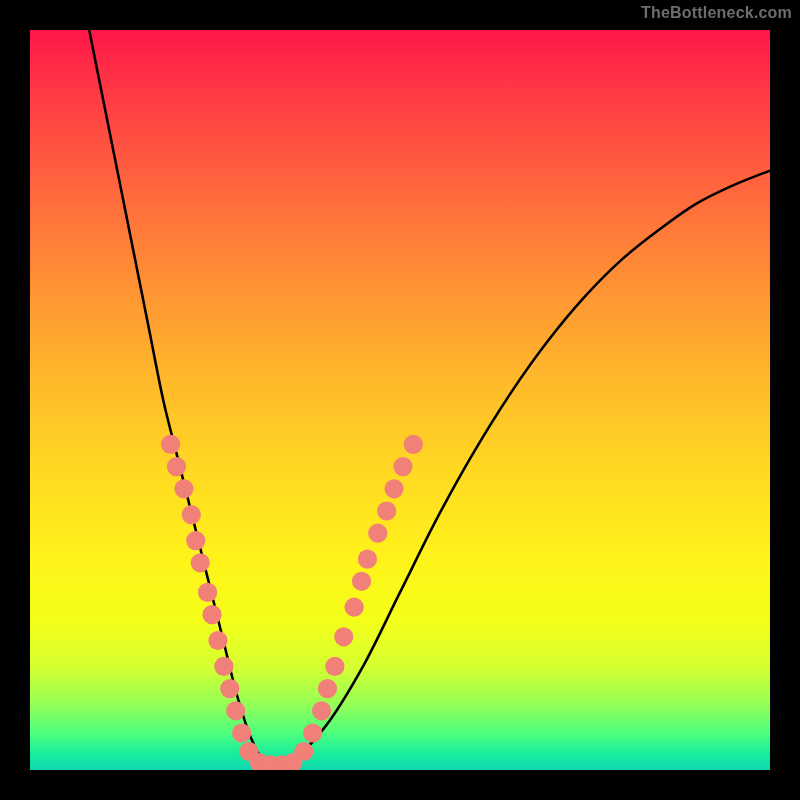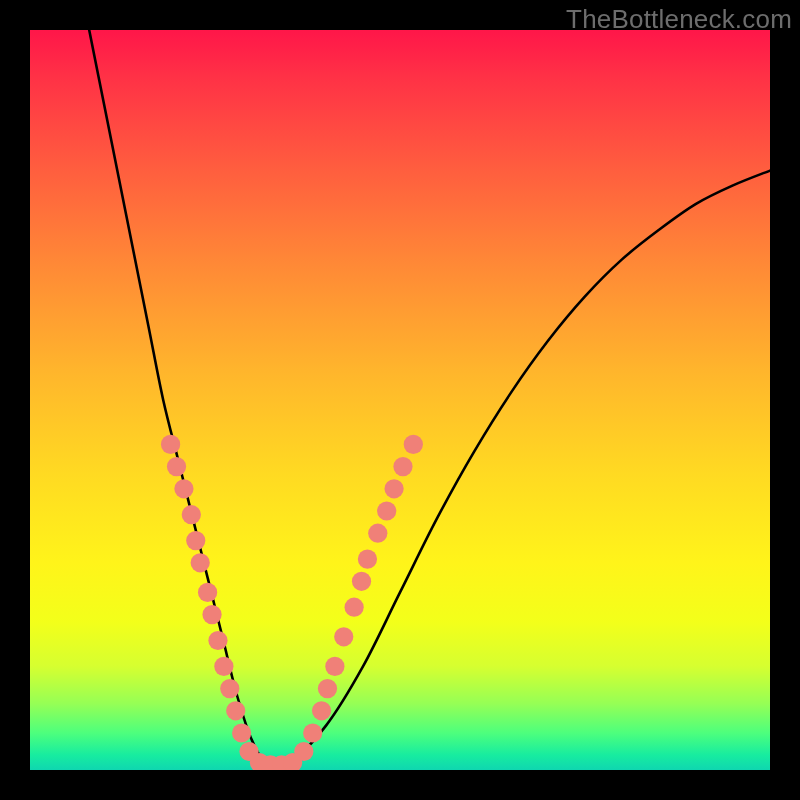--- a/index.html
+++ b/index.html
@@ -37,22 +37,22 @@
       #4dff7d 95%,
       #17eca0 98%,
       #0fd6b0 100%
     );
   }
   .watermark {
     position: absolute;
     top: 4px;
     right: 8px;
     color: #6d6d6d;
-    font-size: 26px;
-    font-weight: 400;
+    font-size: 16px;
+    font-weight: 700;
     letter-spacing: 0.2px;
     user-select: none;
   }
   svg.curve {
     position: absolute;
     left: 0;
     top: 0;
     width: 740px;
     height: 740px;
   }

